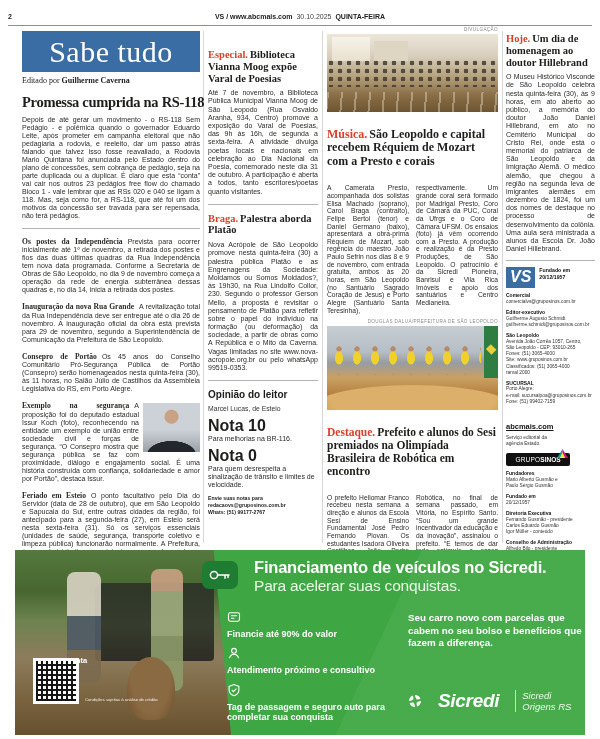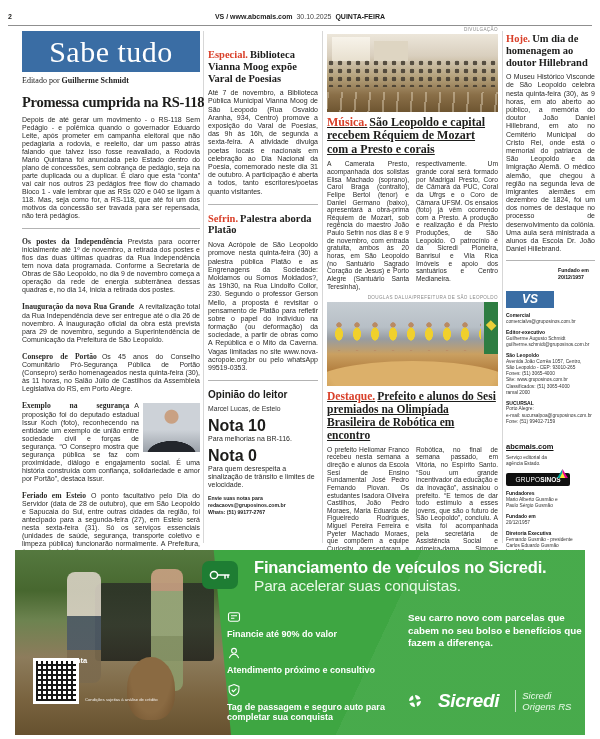--- a/index.html
+++ b/index.html
@@ -55,21 +55,21 @@
   .c3 .credit{ margin-bottom:2px; }
   .photo1{ position:relative; height:78px; overflow:hidden;
            background:linear-gradient(180deg,#ece6da 0%,#d9cfbe 28%,#b4a17b 55%,#8a6f48 78%,#6e5531 100%); }
   .photo1 .win{ position:absolute; top:4%; left:3%; width:22%; height:30%;
                 background:linear-gradient(#f7f3ea,#e8e0cf); box-shadow:40px 2px 0 -2px #ded5c2; }
   .photo1 .heads{ position:absolute; left:0; right:0; top:32%; height:36%;
                   background-image:radial-gradient(circle at 4px 4px,#413a2f 2.1px,rgba(0,0,0,0) 2.6px);
                   background-size:9px 8px; opacity:.85; }
   .photo1 .floor{ position:absolute; left:0; right:0; bottom:0; height:26%;
                   background:repeating-linear-gradient(95deg, rgba(255,245,225,.35) 0 2px, rgba(0,0,0,0) 2px 14px); }
-  .c3 h2{ font-family:"Liberation Serif",serif; font-size:12px; font-weight:bold; line-height:1.12; margin:4px 0;text-decoration:underline; }
+  .c3 h2{ font-family:"Liberation Serif",serif; font-size:12px; font-weight:bold; line-height:1.12; margin:16px 0; }
   .cols2{ column-count:2; column-gap:7px; font-size:6.7px; line-height:1.14; text-align:justify; color:#2a2a28; }
   .photo2{ position:relative; height:84px; overflow:hidden; margin-top:2px;
            background:linear-gradient(180deg,#c6cdd3 0%,#b7bfc6 30%,#979ca1 44%,#caa061 62%,#b37f3f 82%,#9c672c 100%); }
   .photo2 .people{ position:absolute; left:2%; right:10%; top:24%; height:34%;
                    background-image:radial-gradient(ellipse 6px 10px at 9px 12px,#f0d02c 62%,rgba(0,0,0,0) 70%),
                                     radial-gradient(circle at 9px 3px,#b98a64 2.4px,rgba(0,0,0,0) 3px);
                    background-size:18px 28px; }
   .photo2 .flag{ position:absolute; right:0; top:0; width:8%; height:62%;
                  background:linear-gradient(180deg,#2e7d42 0 100%); }
   .photo2 .flag::after{ content:""; position:absolute; left:20%; top:38%; width:60%; height:14%;
@@ -79,22 +79,22 @@
 
   
   .c4{ position:absolute; left:506px; top:33px; width:89px; }
   .c4 .bodytxt{ line-height:1.17; }
   .c4 .divider{ margin:7px 0 6px; }
   .mast{ font-size:4.8px; line-height:1.3; color:#333; }
   .mast .mt{ font-weight:bold; font-size:5px; margin-top:4px; color:#111; }
   .mast .ml{ white-space:pre-line; }
   .mast .abc{ font-weight:bold; font-size:7.5px; margin-top:17px; color:#111;text-decoration:underline; }
   .logorow{ display:flex; align-items:flex-start; gap:4px; margin-bottom:2px; }
-  .vslogo{ background:#3a6da4; color:#fff; font-style:italic; font-weight:bold; font-size:12px;
-           padding:2px 16px 3px; line-height:1;margin-top:24px; }
+  .vslogo{ background:#3a6da4; color:#fff; font-style:italic; font-weight:bold; font-size:16px;
+           padding:2px 4px 3px; line-height:1; }
   .founded{ font-weight:bold; font-size:5.2px; width:40px; line-height:1.25; color:#111; }
   .gslogo{ position:relative; width:64px; height:13px; background:#101010; border-radius:2px; color:#fff;
            display:flex; align-items:center; justify-content:center; margin:6px 0 2px; }
   .gslogo .g1{ font-size:6.5px; letter-spacing:.2px; }
   .gslogo .g2{ font-size:6.5px; font-weight:bold; }
   .gslogo svg{ position:absolute; right:2px; top:-4px; }
 
   
   .ad{ position:absolute; left:15px; top:550px; width:570px; height:185px; background:#3ea642; overflow:hidden; }
   .ad::before{ content:""; position:absolute; inset:0;
@@ -148,21 +148,21 @@
   <div class="vr" style="left:203px"></div>
   <div class="vr" style="left:322px"></div>
   <div class="vr" style="left:502px"></div>
 
   <div class="c1">
     <div class="banner">
       <span>Sabe tudo</span>
     </div>
     <div class="editado">
       <span>Editado por</span>
-      <b>Guilherme Schmidt</b>
+      <b>Guilherme Caverna</b>
     </div>
 
     <h1>Promessa cumprida na RS-118</h1>
     <p class="bodytxt">Depois de até gerar um movimento - o RS-118 Sem Pedágio - e polêmica quando o governador Eduardo Leite, após prometer em campanha eleitoral que não pedagiaria a rodovia, e reeleito, dar um passo atrás falando que talvez isso fosse reavaliado, a Rodovia Mario Quintana foi anunciada pelo Estado dentro do plano de concessões, sem cobrança de pedágio, seja na parte duplicada ou a duplicar. É claro que esta “conta” vai cair nos outros 23 pedágios free flow do chamado Bloco 1 - vale lembrar que as RSs 020 e 040 se ligam à 118. Mas, seja como for, a RS-118, que até foi um dos motivos da concessão ser travada para ser repensada, não terá pedágios.</p>
     <div class="divider"></div>
 
     <p class="bodytxt brief">
       <span class="lead-in">Os postes da Independência</span><span>Prevista para ocorrer inicialmente até 1º de novembro, a retirada dos postes e fios das duas últimas quadras da Rua Independência tem nova data programada. Conforme a Secretaria de Obras de São Leopoldo, no dia 9 de novembro começa a operação da rede de energia subterrânea dessas quadras e, no dia 14, inicia a retirada dos postes.</span>
     </p>
     <p class="bodytxt brief">
@@ -181,21 +181,21 @@
   </div>
 
   <div class="c2">
     <h4 class="sec-title">
       <span class="slabel">Especial.</span><span>Biblioteca Vianna Moog expõe Varal de Poesias</span>
     </h4>
     <p class="bodytxt">Até 7 de novembro, a Biblioteca Pública Municipal Vianna Moog de São Leopodo (Rua Osvaldo Aranha, 934, Centro) promove a exposição do Varal de Poesias, das 9h às 16h, de segunda a sexta-feira. A atividade divulga poetas locais e nacionais em celebração ao Dia Nacional da Poesia, comemorado neste dia 31 de outubro. A participação é aberta a todos, tanto escritores/poetas quanto visitantes.</p>
     <div class="divider"></div>
 
     <h4 class="sec-title">
-      <span class="slabel">Sefrin.</span><span>Palestra aborda Platão</span>
+      <span class="slabel">Braga.</span><span>Palestra aborda Platão</span>
     </h4>
     <p class="bodytxt">Nova Acrópole de São Leopoldo promove nesta quinta-feira (30) a palestra pública Platão e as Engrenagens da Sociedade: Moldamos ou Somos Moldados?, às 19h30, na Rua Lindolfo Collor, 230. Segundo o professor Gerson Mello, a proposta é revisitar o pensamento de Platão para refletir sobre o papel do indivíduo na formação (ou deformação) da sociedade, a partir de obras como A República e o Mito da Caverna. Vagas limitadas no site www.nova-acropole.org.br ou pelo whatsApp 99519-0353.</p>
     <div class="divider"></div>
 
     <div class="op">
       <h3>Opinião do leitor</h3>
       <div class="author">Marcel Lucas, de Esteio</div>
       <div class="grade">Nota 10</div>
       <div class="gtext">Para melhorias na BR-116.</div>
       <div class="grade">Nota 0</div>

